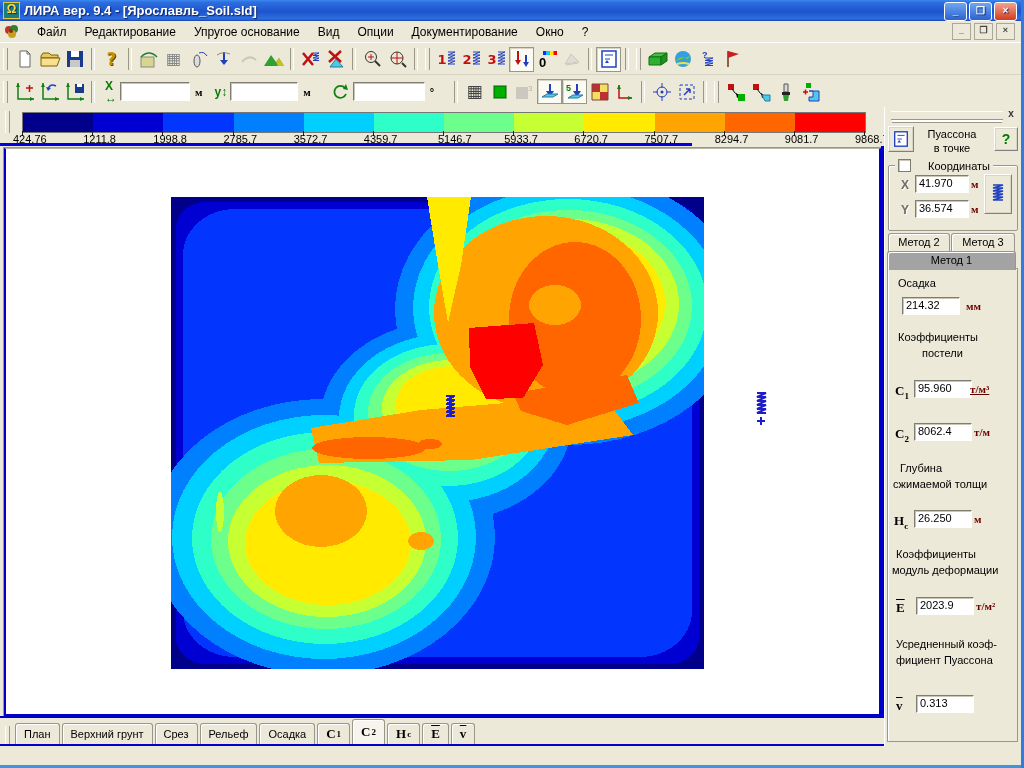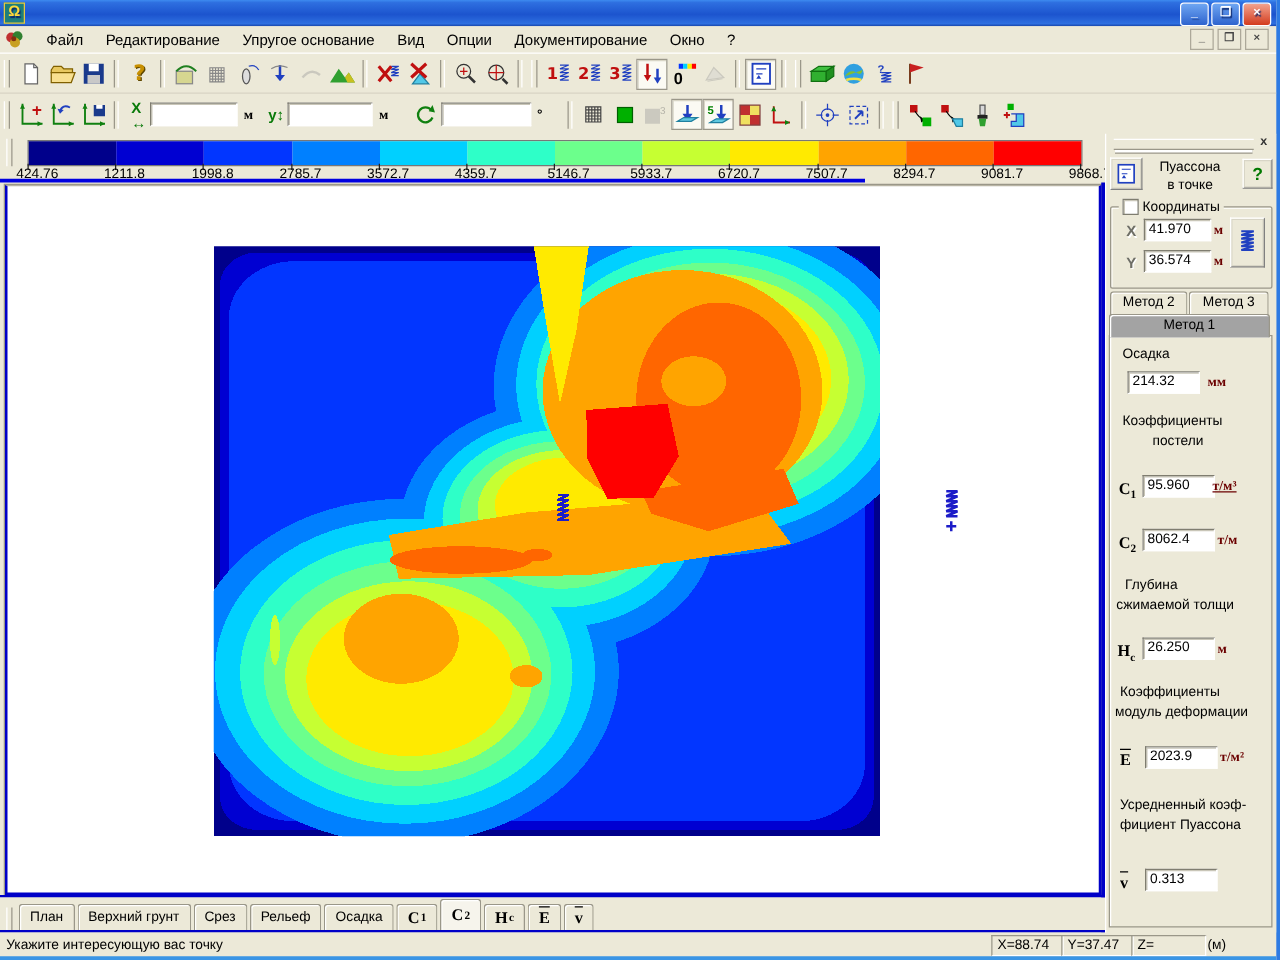--- a/index.html
+++ b/index.html
@@ -67,40 +67,41 @@
   #bstrip{position:absolute;left:0;top:765px;width:100%;height:3px;background:#3A95E5;}
   
   #rpanel{position:absolute;left:884px;top:107px;width:137px;height:639px;background:#ECE9D8;border-left:1px solid #fff;z-index:5;}
   .pgrip{position:absolute;left:6px;top:4px;width:112px;height:7px;
      border-top:1px solid #fff;border-bottom:1px solid #9a9789;box-shadow:0 3px 0 -1px #fff,0 4px 0 -1px #9a9789;}
   .pclose{position:absolute;right:4px;top:1px;width:14px;height:13px;text-align:center;line-height:12px;font-size:10px;font-weight:bold;color:#333;}
   .rbtn{border:1px solid #fff;border-right-color:#808080;border-bottom-color:#808080;background:#ECE9D8;
      box-shadow:0 0 0 1px #d8d5c6 inset;display:flex;align-items:center;justify-content:center;position:absolute;}
   .hdr2{position:absolute;left:28px;top:20px;width:78px;text-align:center;line-height:14px;}
   .gbox{position:absolute;left:3px;top:58px;width:128px;height:64px;border:1px solid #9a9789;box-shadow:1px 1px 0 #fff inset;border-radius:2px;}
-  .gleg{position:absolute;left:6px;top:-7px;background:#ECE9D8;padding:0 3px;display:flex;align-items:center;gap:3px;}
+  .gleg{position:absolute;left:6px;top:-7px;background:#ECE9D8;padding:0 3px;display:flex;align-items:center;gap:17px;}
   .chk{width:11px;height:11px;background:#fff;border:1px solid #7f7d70;box-shadow:inset 1px 1px 0 #c9c6b8;}
   .coordlab{color:#6e6e66;font-weight:bold;font-size:12px;text-shadow:1px 1px 0 #fff;}
   .rinput{position:absolute;background:#fff;border:1px solid #7f7d70;border-bottom-color:#fff;border-right-color:#fff;
      box-shadow:inset 1px 1px 0 #c9c6b8;font-size:11px;padding:1px 3px;height:14px;}
   .runit{font-family:"Liberation Serif",serif;font-weight:bold;color:#6b0000;position:absolute;}
   .mtab{position:absolute;height:18px;border:1px solid #9a9789;border-bottom:none;border-radius:3px 3px 0 0;
      background:#ECE9D8;box-shadow:inset 1px 1px 0 #fff;text-align:center;line-height:17px;}
   #mcontent{position:absolute;left:2px;top:161px;width:129px;height:472px;border:1px solid #9a9789;box-shadow:inset 1px 1px 0 #fff;background:#ECE9D8;}
   .rl{position:absolute;white-space:nowrap;}
   .sym{font-family:"Liberation Serif",serif;font-weight:bold;font-size:13px;position:absolute;}
   .sym sub{font-size:9px;}
 </style>
 </head>
 <body>
 
 <div id="win">
 
   <div class="titlebar">
     <div class="titleicon">Ω</div>
+    <span>ЛИРА  вер. 9.4 - [Ярославль_Soil.sld]</span>
     <div class="wbtns">
       <div class="wbtn">_</div>
       <div class="wbtn">❐</div>
       <div class="wbtn close">×</div>
     </div>
   </div>
 
   <div class="menubar">
     <svg class="appicon" viewBox="0 0 17 17">
       <circle cx="6" cy="7" r="4" fill="#C03030"></circle>
@@ -642,22 +643,15 @@
       <span class="runit" style="left:88px;top:331px;">т/м²</span>
 
       <div class="rl" style="left:8px;top:369px;">Усредненный коэф-</div>
       <div class="rl" style="left:8px;top:385px;">фициент Пуассона</div>
 
       <span class="sym ovl" style="left:8px;top:429px;">v</span>
       <div class="rinput" style="left:28px;top:426px;width:50px;">0.313</div>
     </div>
   </div>
 
-  <div id="statusbar">
-    <span id="statusmsg">Укажите интересующую вас точку</span>
-    <span class="spanel" style="left:793px;width:48px;">X=88.74</span>
-    <span class="spanel" style="left:849px;width:48px;">Y=37.47</span>
-    <span class="spanel" style="left:905px;width:50px;">Z=</span>
-    <span style="position:absolute;left:966px;top:4px;">(м)</span>
-  </div>
   <div id="bstrip"></div>
 
 </div>
 
 </body></html>

